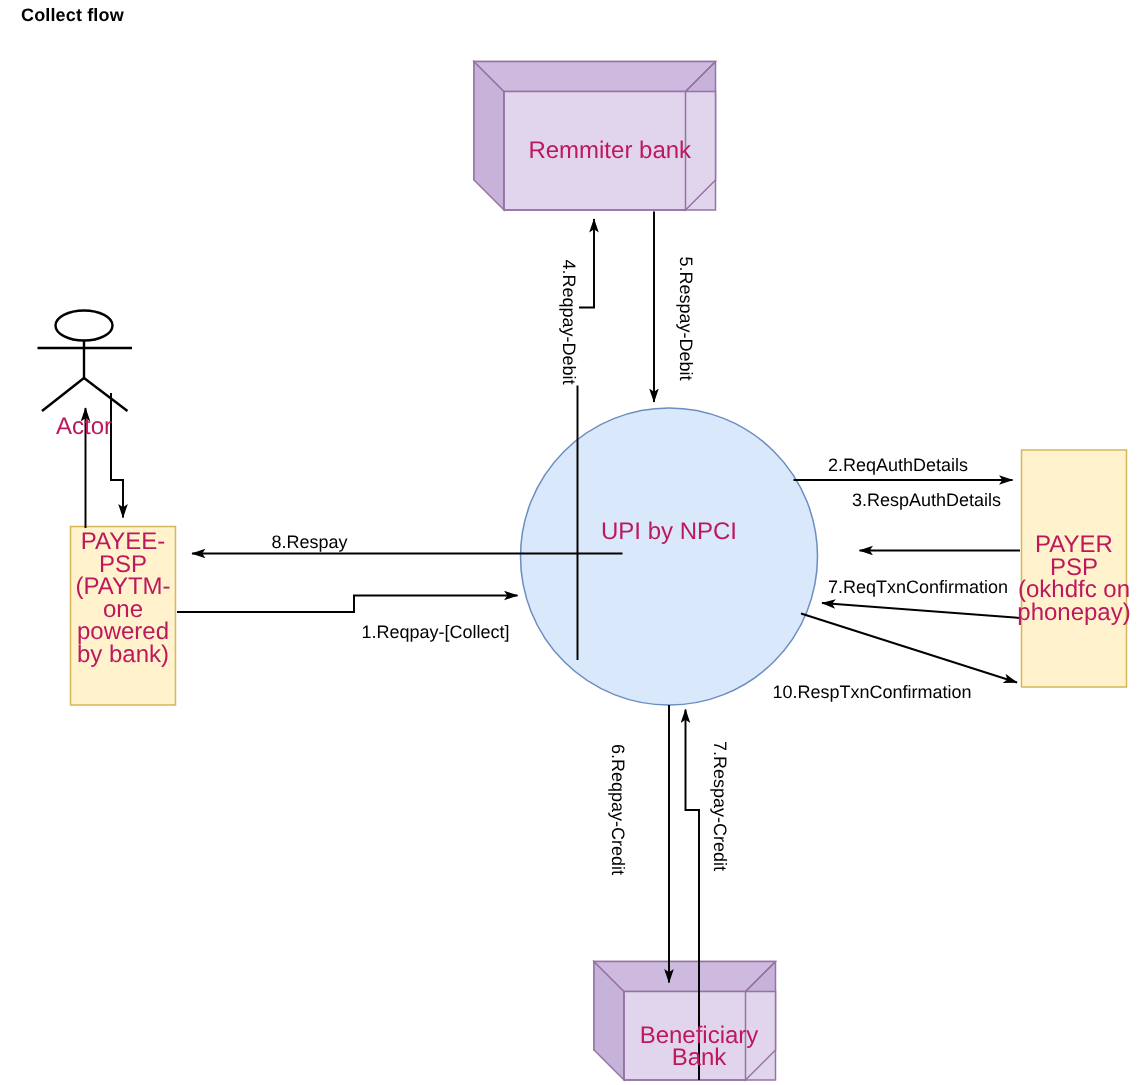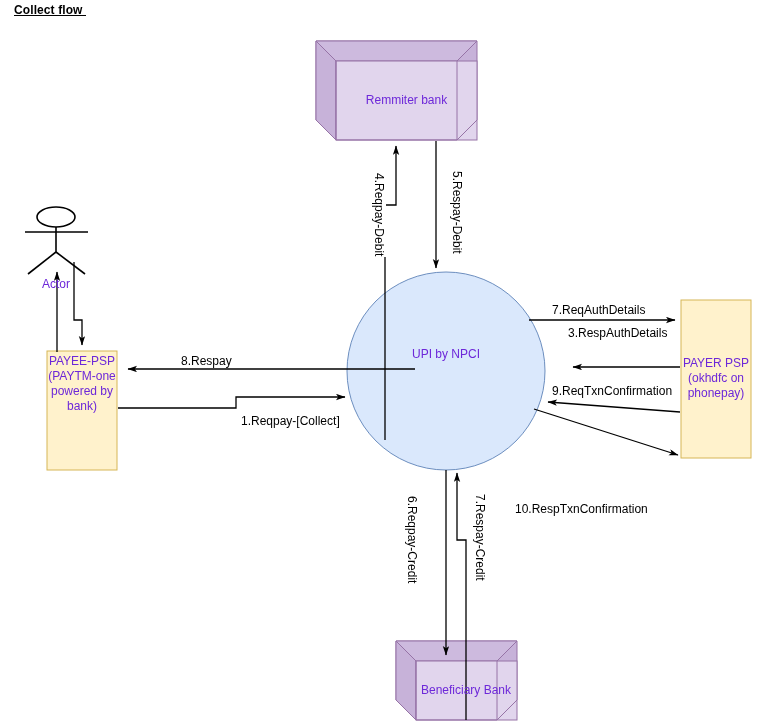--- a/index.html
+++ b/index.html
@@ -21,30 +21,29 @@
     top: 0;
     width: 758px;
     height: 723px;
   }
   .page-title {
     position: absolute;
     left: 14px;
     top: 3px;
     font-size: 12px;
     font-weight: bold;
-    text-decoration: underline;
     letter-spacing: 0.1px;
     white-space: pre;
   }
   .node-label {
     position: absolute;
-    font-size: 12px;
+    font-size: 16px;
     line-height: 15px;
     text-align: center;
-    color: #6d28d9;
+    color: #be185d;
     white-space: pre-line;
     pointer-events: none;
   }
   .edge-label {
     position: absolute;
     font-size: 12px;
     line-height: 14px;
     color: #000000;
     white-space: nowrap;
     background: #ffffff;
@@ -165,31 +164,31 @@
   <div class="node-label" style="left:386px; top:347px; width:120px;">UPI by NPCI</div>
 
   <div class="node-label" style="left:44px; top:354px; width:76px; white-space:normal;">PAYEE-PSP (PAYTM-one powered by bank)</div>
 
   <div class="node-label" style="left:678px; top:356px; width:76px; white-space:normal;">PAYER PSP (okhdfc on phonepay)</div>
 
   <div class="node-label" style="left:26px; top:277px; width:60px; background:transparent;">Actor</div>
 
   <div class="edge-label" style="left:240px; top:414px;">1.Reqpay-[Collect]</div>
 
-  <div class="edge-label" style="left:551px; top:303px;">7.ReqAuthDetails</div>
+  <div class="edge-label" style="left:551px; top:303px;">2.ReqAuthDetails</div>
 
   <div class="edge-label" style="left:567px; top:326px;">3.RespAuthDetails</div>
 
   <div class="edge-label rot-cw" style="left:386px; top:172px; transform:rotate(90deg);">4.Reqpay-Debit</div>
 
   <div class="edge-label rot-cw" style="left:464px; top:170px; transform:rotate(90deg);">5.Respay-Debit</div>
 
   <div class="edge-label rot-cw" style="left:419px; top:495px; transform:rotate(90deg);">6.Reqpay-Credit</div>
 
   <div class="edge-label rot-cw" style="left:487px; top:493px; transform:rotate(90deg);">7.Respay-Credit</div>
 
   <div class="edge-label" style="left:180px; top:354px;">8.Respay</div>
 
-  <div class="edge-label" style="left:551px; top:384px;">9.ReqTxnConfirmation</div>
+  <div class="edge-label" style="left:551px; top:384px;">7.ReqTxnConfirmation</div>
 
-  <div class="edge-label" style="left:514px; top:454px;margin-top:48px;">10.RespTxnConfirmation</div>
+  <div class="edge-label" style="left:514px; top:454px;">10.RespTxnConfirmation</div>
 
 </div>
 
 </body></html>

